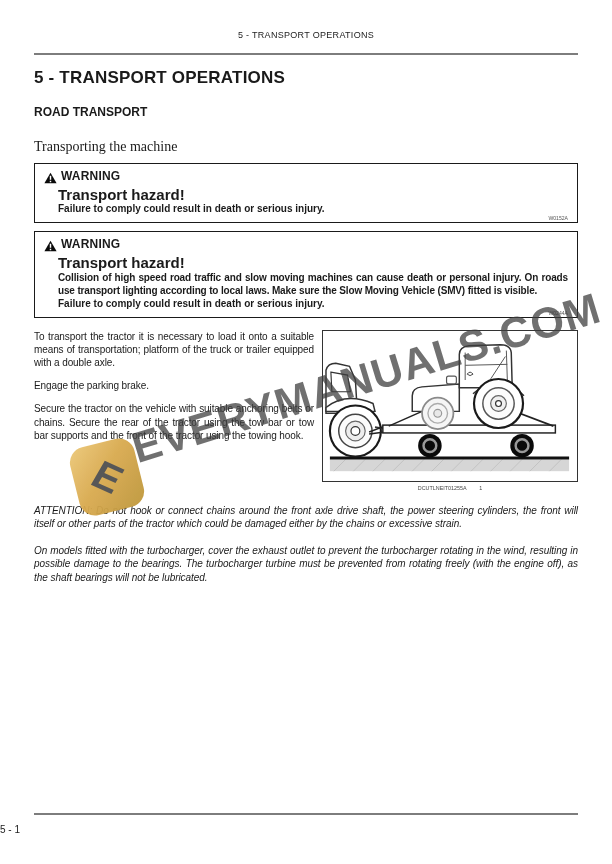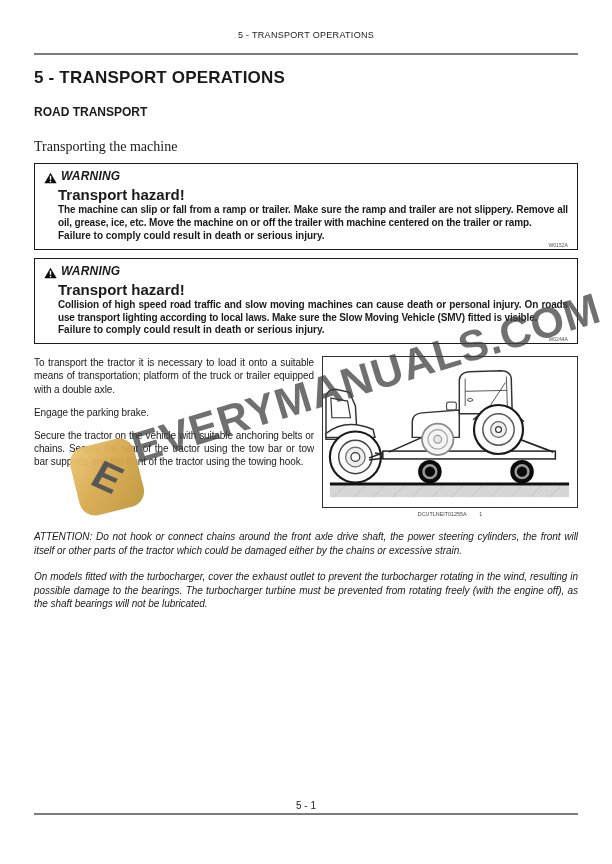--- a/index.html
+++ b/index.html
@@ -23,21 +23,21 @@
   h1.doc-h1 { margin-top:13px; font-size:17px; letter-spacing:.2px; }
   h2.doc-h2 { margin-top:17px; font-size:12px; }
   h3.doc-h3 { margin-top:20px; font-size:14px; font-weight:normal;font-family:Liberation Serif, serif; }
 
   .warning-box {
     margin-top:8px;
     border:1.5px solid #1a1a1a;
     padding:5px 9px 1px 9px;
     background:#fff;
   }
-  .warning-head { display:flex; align-items:center; gap:4px;font-style:italic; }
+  .warning-head { display:flex; align-items:center; gap:4px; }
   .warning-head .wicon { width:13px; height:12px; display:inline-block; }
   .warning-head .wlabel { font-weight:bold; font-size:12px; letter-spacing:.2px; }
   .warning-content { padding-left:14px; padding-top:3px; }
   .warning-title { font-weight:bold; font-size:15px; }
   .warning-body { font-weight:bold; font-size:10px; line-height:1.33; text-align:justify; letter-spacing:-.15px; }
   .warning-footer { font-weight:bold; font-size:10px; }
   .warning-code { text-align:right; font-size:6px; color:#555; transform:scale(.85); transform-origin:right center; margin-top:1px; }
 
   .columns { margin-top:12px; display:flex; gap:8px; }
   .col-text { width:280px; font-size:10px; line-height:1.32; text-align:justify; letter-spacing:-.1px; }
@@ -50,21 +50,21 @@
     transform:scale(.9); transform-origin:center top;
   }
   .figure-caption .fig-num { margin-left:14px; }
 
   .attention-para, .turbo-para {
     margin-top:13px; font-style:italic; font-size:10px; line-height:1.35;
     text-align:justify; letter-spacing:-.05px;
   }
   .attention-label { font-weight:normal; }
 
-  .footer-page { position:absolute; top:800px; left:0; right:0; text-align:center; font-size:10px; color:#222; }
+  .footer-page { position:absolute; top:824px; left:0; right:0; font-size:10px; color:#222; }
 
   
   .watermark { position:absolute; left:0; top:0; width:612px; height:864px; pointer-events:none; z-index:5; }
   .wm-logo {
     position:absolute; left:74px; top:442px; width:66px; height:70px;
     background:linear-gradient(135deg,#ecc878 0%, #d9aa4f 45%, #bd963a 100%);
     border-radius:16px;
     transform:rotate(-14deg);
     display:flex; align-items:center; justify-content:center;
     opacity:.95;
@@ -98,21 +98,20 @@
         <svg viewBox="0 0 16 14" width="13" height="12">
           <polygon points="8,0.5 15.5,13.5 0.5,13.5" fill="#0a0a0a"></polygon>
           <rect x="7.1" y="4.2" width="1.8" height="5" fill="#ffffff"></rect>
           <rect x="7.1" y="10.4" width="1.8" height="1.8" fill="#ffffff"></rect>
         </svg>
       </span>
       <span class="wlabel">WARNING</span>
     </div>
     <div class="warning-content">
       <div class="warning-title">Transport hazard!</div>
-      <div class="warning-body">The machine can slip or fall from a ramp or trailer. Make sure the ramp and trailer are not slippery. Remove all oil, grease, ice, etc. Move the machine on or off the trailer with machine centered on the trailer or ramp.</div>
       <div class="warning-footer">Failure to comply could result in death or serious injury.</div>
     </div>
     <div class="warning-code">W0152A</div>
   </div>
 
   <div class="warning-box">
     <div class="warning-head">
       <span class="wicon">
         <svg viewBox="0 0 16 14" width="13" height="12">
           <polygon points="8,0.5 15.5,13.5 0.5,13.5" fill="#0a0a0a"></polygon>

